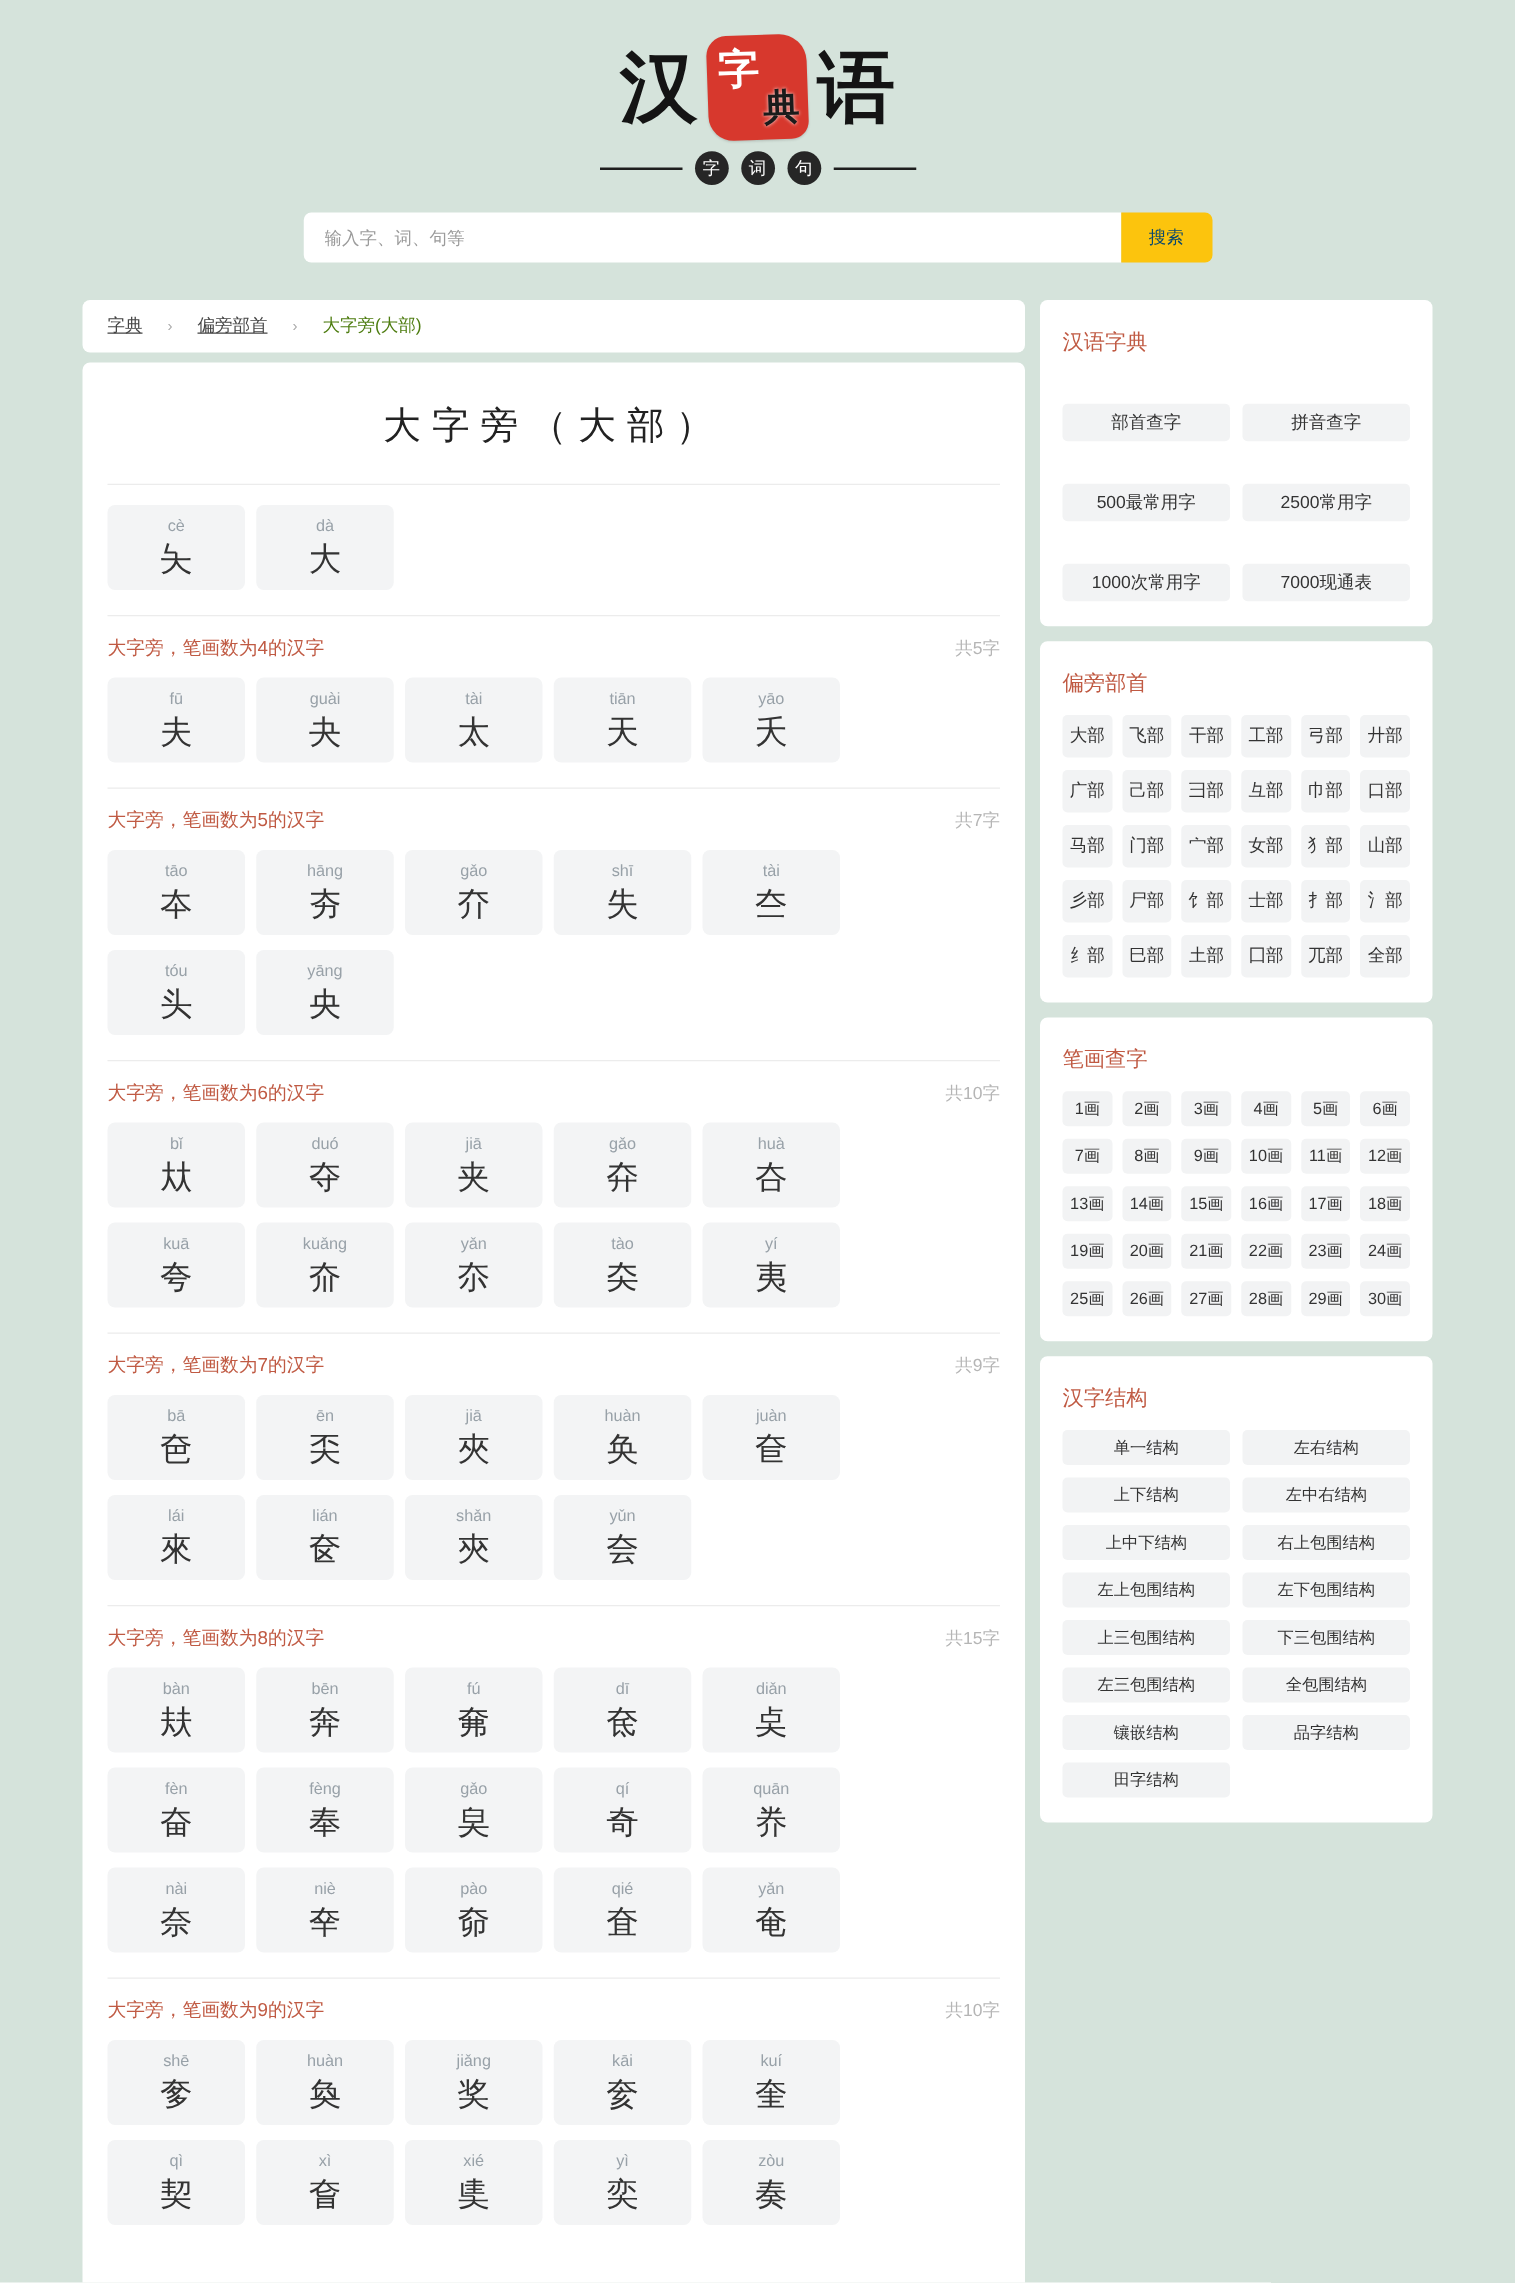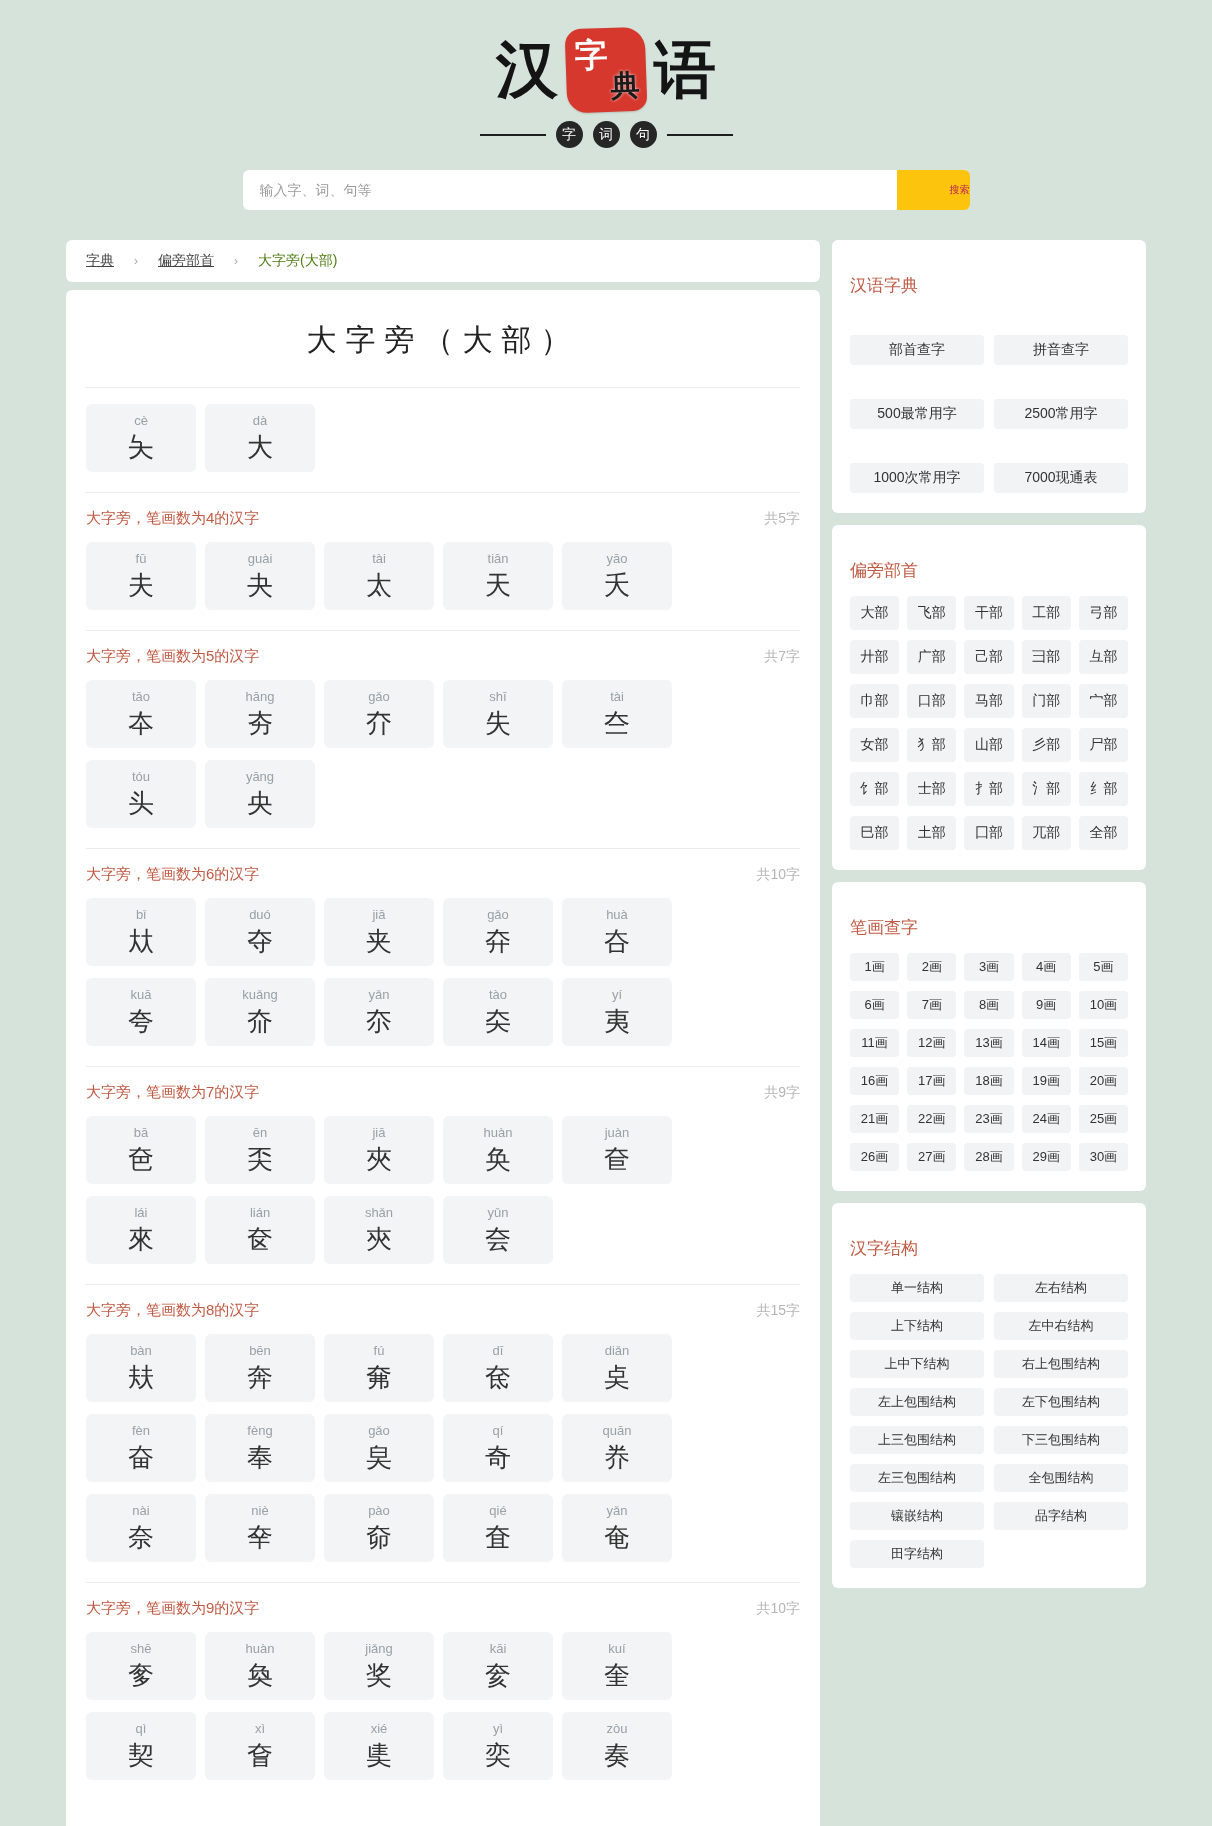--- a/index.html
+++ b/index.html
@@ -15,44 +15,44 @@
   .stamp { width:80px; height:84px; background:#d7382d; border-radius:16px 22px 14px 20px; transform:rotate(-2deg); position:relative; box-shadow:0 1px 2px rgba(0,0,0,.15); }
   .stamp-top { position:absolute; left:9px; top:5px; color:#fff; font-size:33px; font-weight:bold; font-family:"DejaVu Serif",serif; }
   .stamp-bottom { position:absolute; right:7px; bottom:5px; color:#1b1b1b; font-size:29px; font-weight:bold; font-family:"DejaVu Serif",serif; text-shadow:0 0 3px rgba(255,255,255,.85); }
   .logo-sub { display:flex; align-items:center; gap:10px; margin-top:9px; }
   .sub-line { width:66px; height:2px; background:#1e1e1e; }
   .sub-badge { width:27px; height:27px; border-radius:50%; background:#262626; color:#fff; font-size:14px; display:flex; align-items:center; justify-content:center; }
   
   .search-row { width:727px; margin:22px auto 0; display:flex; height:40px; }
   .search-input { flex:1; border:none; outline:none; background:#fff; border-radius:6px 0 0 6px; padding:0 17px; font-size:14px; color:#333; }
   .search-input::placeholder { color:#9b9b9b; }
-  .search-btn { width:73px; border:none; background:#fcc40d; border-radius:0 6px 6px 0; font-size:10px; color:#be185d; cursor:pointer;text-align:right; }
+  .search-btn { width:73px; border:none; background:#fcc40d; border-radius:0 6px 6px 0; font-size:14px; color:#0c4a6e; cursor:pointer; }
   
   .content { width:1080px; margin:30px auto 0; display:flex; gap:12px; align-items:flex-start; }
   .main-col { width:754px; flex:none; }
   .crumb-card { background:#fff; border-radius:6px; padding:12px 20px; font-size:14px; display:flex; align-items:center; gap:20px; margin-bottom:8px; }
   .crumb-link { color:#444; text-decoration:underline; cursor:pointer; }
   .crumb-sep { color:#aaa; font-size:12px; }
   .crumb-cur { color:#4d7c0f; }
   .main-card { background:#fff; border-radius:6px; padding:26px 20px 0; min-height:1560px; }
   .page-title { text-align:center; font-family:"DejaVu Serif",serif; font-weight:500; font-size:30px; color:#222; letter-spacing:9px; margin:4px 0 26px; }
   .section { border-top:1px solid #ececec; padding:16px 0 20px; }
   .sec-head { display:flex; justify-content:space-between; align-items:center; margin-bottom:14px; }
   .sec-title { color:#c05a43; font-size:15px; }
   .sec-count { color:#b5b5b5; font-size:14px; }
   .char-grid { display:grid; grid-template-columns:repeat(5,110px); gap:12px 9px; }
   .char-card { height:68px; background:#f3f4f5; border-radius:6px; display:flex; flex-direction:column; align-items:center; justify-content:center; text-decoration:none; cursor:pointer; }
   .py { font-size:13px; color:#98a1a8; line-height:1.2; }
   .zi { font-size:26px; color:#333; line-height:1.25; margin-top:2px; }
   
   .sidebar { width:314px; flex:none; display:flex; flex-direction:column; gap:12px; }
   .side-card { background:#fff; border-radius:6px; padding:16px 18px 20px; }
-  .side-title { color:#c05a43; font-size:17px; font-weight:normal; margin:18px 0 14px; }
+  .side-title { color:#c05a43; font-size:17px; font-weight:normal; margin:6px 0 14px; }
   .grid2 { display:grid; grid-template-columns:1fr 1fr; gap:10px; }
-  .grid5 { display:grid; grid-template-columns:repeat(5,1fr); gap:10px 8px; }
+  .grid5 { display:grid; grid-template-columns:repeat(6,1fr); gap:10px 8px; }
   .side-btn { background:#f2f3f4; border-radius:4px; color:#333; display:flex; align-items:center; justify-content:center; text-decoration:none; cursor:pointer; white-space:nowrap; }
   .btn-d { height:30px; font-size:14px;margin-top:24px; }
   .btn-r { height:34px; font-size:14px; }
   .btn-s { height:28px; font-size:13px; }
   .btn-t { height:28px; font-size:13px; }
 </style>
 </head>
 <body>
 
 <header class="logo-area">

